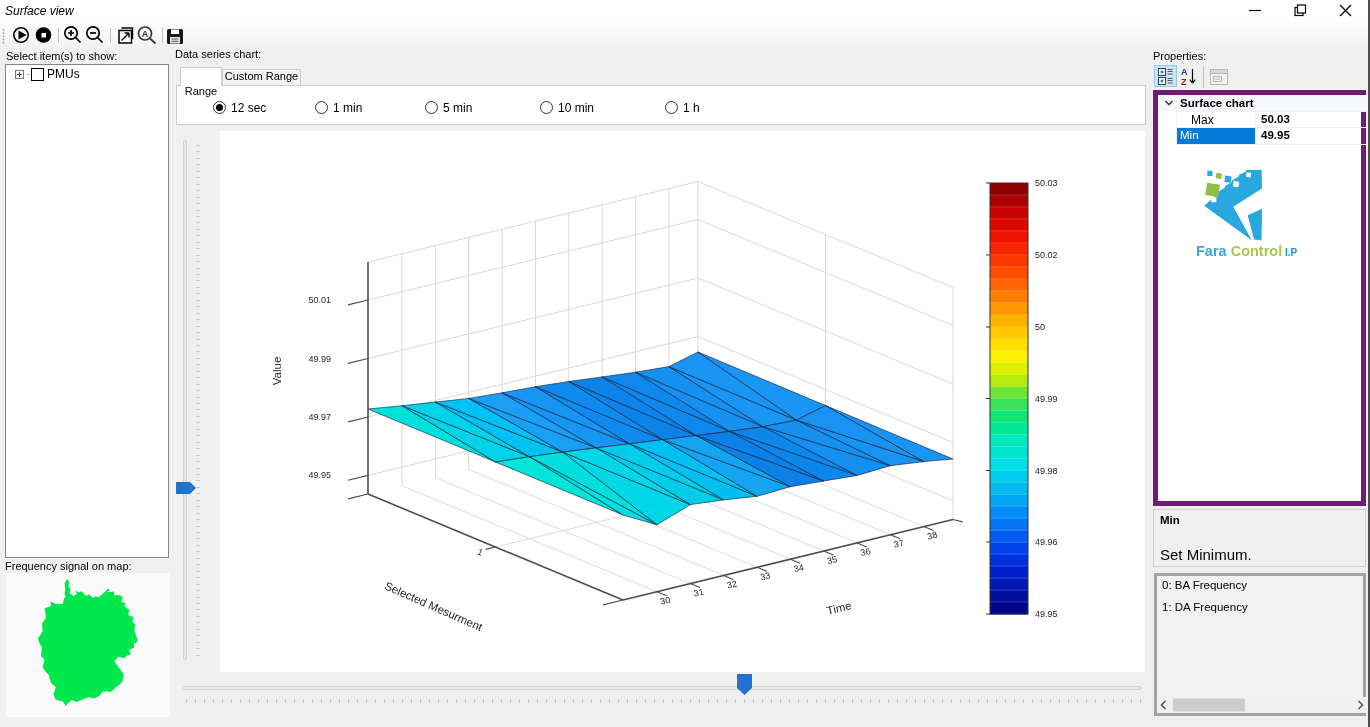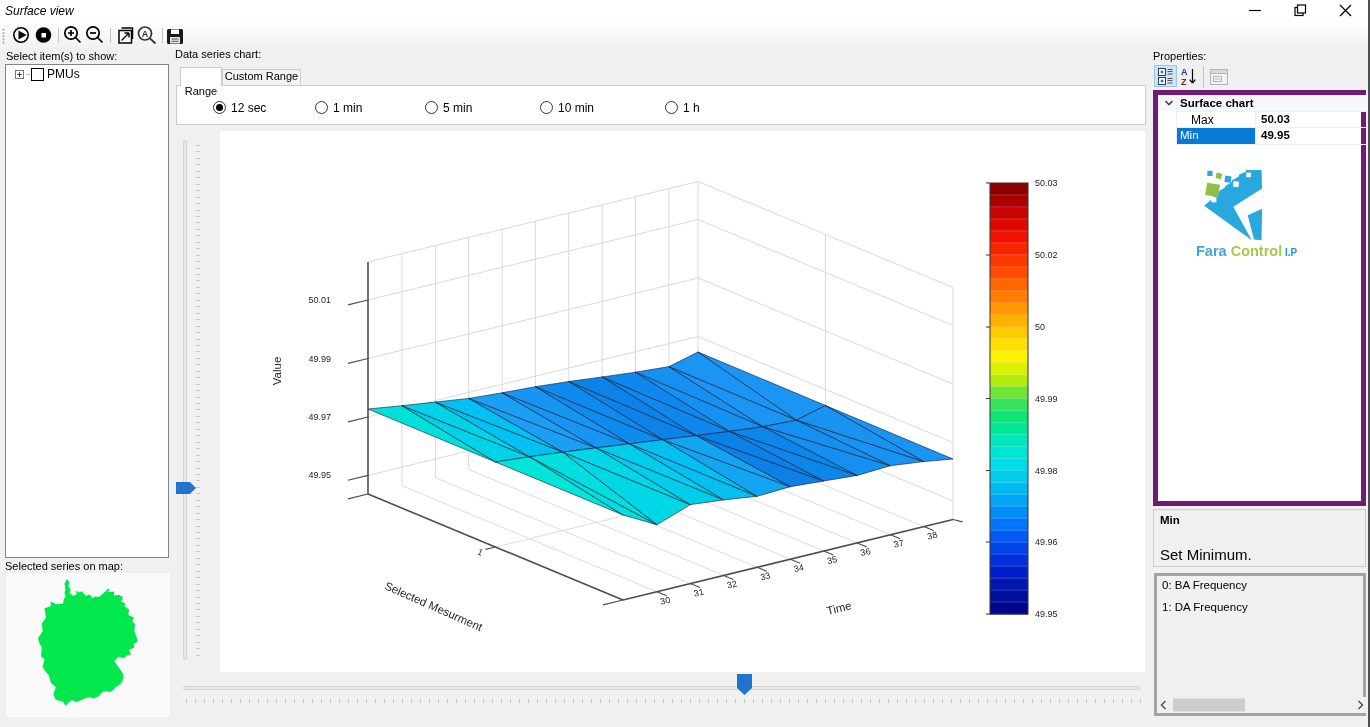--- a/index.html
+++ b/index.html
@@ -88,21 +88,21 @@
 <div class="abs treebox">
 <div style="position:absolute;left:9px;top:5px;width:9px;height:9px;border:1px solid #7a7a7a;background:#fff;">
  <svg width="7" height="7" viewBox="0 0 7 7" style="display:block">
         <path d="M1.2 3.5 h4.6 M3.5 1.2 v4.6" stroke="#2b3a67" stroke-width="1"></path>
       </svg>
 </div>
 <div style="position:absolute;left:20px;top:9px;width:4px;height:1px;background:#c0c0c0;"></div>
 <div style="position:absolute;left:25px;top:3px;width:13px;height:13px;border:1px solid #000;background:#fff;"></div>
 <div style="position:absolute;left:41px;top:2px;font-size:12px;">PMUs</div>
   </div>
-<div class="abs label" style="left:5px;top:560px;">Selected series on map:</div>
+<div class="abs label" style="left:5px;top:560px;">Frequency signal on map:</div>
 <div class="abs mapbox">
 <svg style="position:absolute;left:0;top:0" width="164" height="142" viewBox="0 0 164 142">
 <path fill="#00e84b" d="M60.9 6.0 L63.5 9.0 L62.3 13.0 L64.7 16.5 L63.5 20.0 L67.3 23.0 L70.9 20.9 L69.3 17.5 L72.8 19.5 L75.8 18.3 L79.8 23.0 L83.4 21.5 L86.8 25.0 L89.2 23.5 L92.8 23.9 L98.8 18.9 L102.4 15.5 L103.8 17.3 L101.2 18.9 L104.8 18.9 L108.3 18.5 L107.8 22.5 L112.7 21.9 L117.1 23.9 L115.1 28.5 L119.7 30.5 L118.3 33.3 L123.1 36.5 L122.3 41.9 L127.7 44.5 L126.3 48.5 L129.1 51.3 L128.3 57.8 L131.1 65.8 L131.7 68.8 L127.7 70.8 L128.3 74.8 L122.7 76.8 L125.1 81.2 L120.3 82.8 L118.3 85.2 L112.3 83.8 L108.3 88.3 L111.1 92.3 L114.3 96.7 L117.7 101.7 L116.7 107.7 L114.3 111.1 L109.7 114.3 L107.2 117.1 L104.4 119.1 L99.8 118.3 L96.4 119.1 L93.2 123.1 L87.8 125.6 L83.2 124.2 L78.8 125.6 L74.4 127.6 L70.5 129.0 L65.9 127.0 L61.9 130.2 L59.9 133.0 L56.5 128.2 L51.9 127.6 L49.3 126.2 L47.3 121.1 L48.9 117.1 L49.9 114.3 L45.3 110.3 L43.9 106.7 L42.9 102.3 L39.3 98.3 L36.6 94.3 L37.9 89.1 L38.5 86.4 L35.0 83.2 L35.4 78.4 L35.8 74.4 L33.0 69.2 L32.0 65.2 L35.0 60.8 L36.6 58.4 L36.2 53.2 L35.8 50.5 L38.9 46.5 L40.1 44.5 L38.9 37.9 L38.5 35.3 L42.5 33.9 L44.9 32.9 L44.5 28.5 L47.9 29.9 L50.5 31.3 L54.5 30.9 L56.9 30.5 L58.1 25.3 L59.7 24.0 L58.5 20.0 L59.3 16.5 L58.5 10.5 Z"></path>
 </svg>
   </div>
 <div class="abs label" style="left:175px;top:48px;">Data series chart:</div>
 
 <div class="abs" style="left:222px;top:69px;width:79px;height:16px;background:#f2f2f2;border:1px solid #cdcdcd;border-bottom:none;z-index:2;text-align:center;font-size:11px;padding-top:0;">Custom Range</div>
 <div class="abs" style="left:180px;top:67px;width:42px;height:19px;background:#fff;border:1px solid #cdcdcd;border-bottom:none;z-index:4;text-align:center;font-size:11px;padding-top:17px;">Range</div>
 <div class="abs radiobox"></div>

